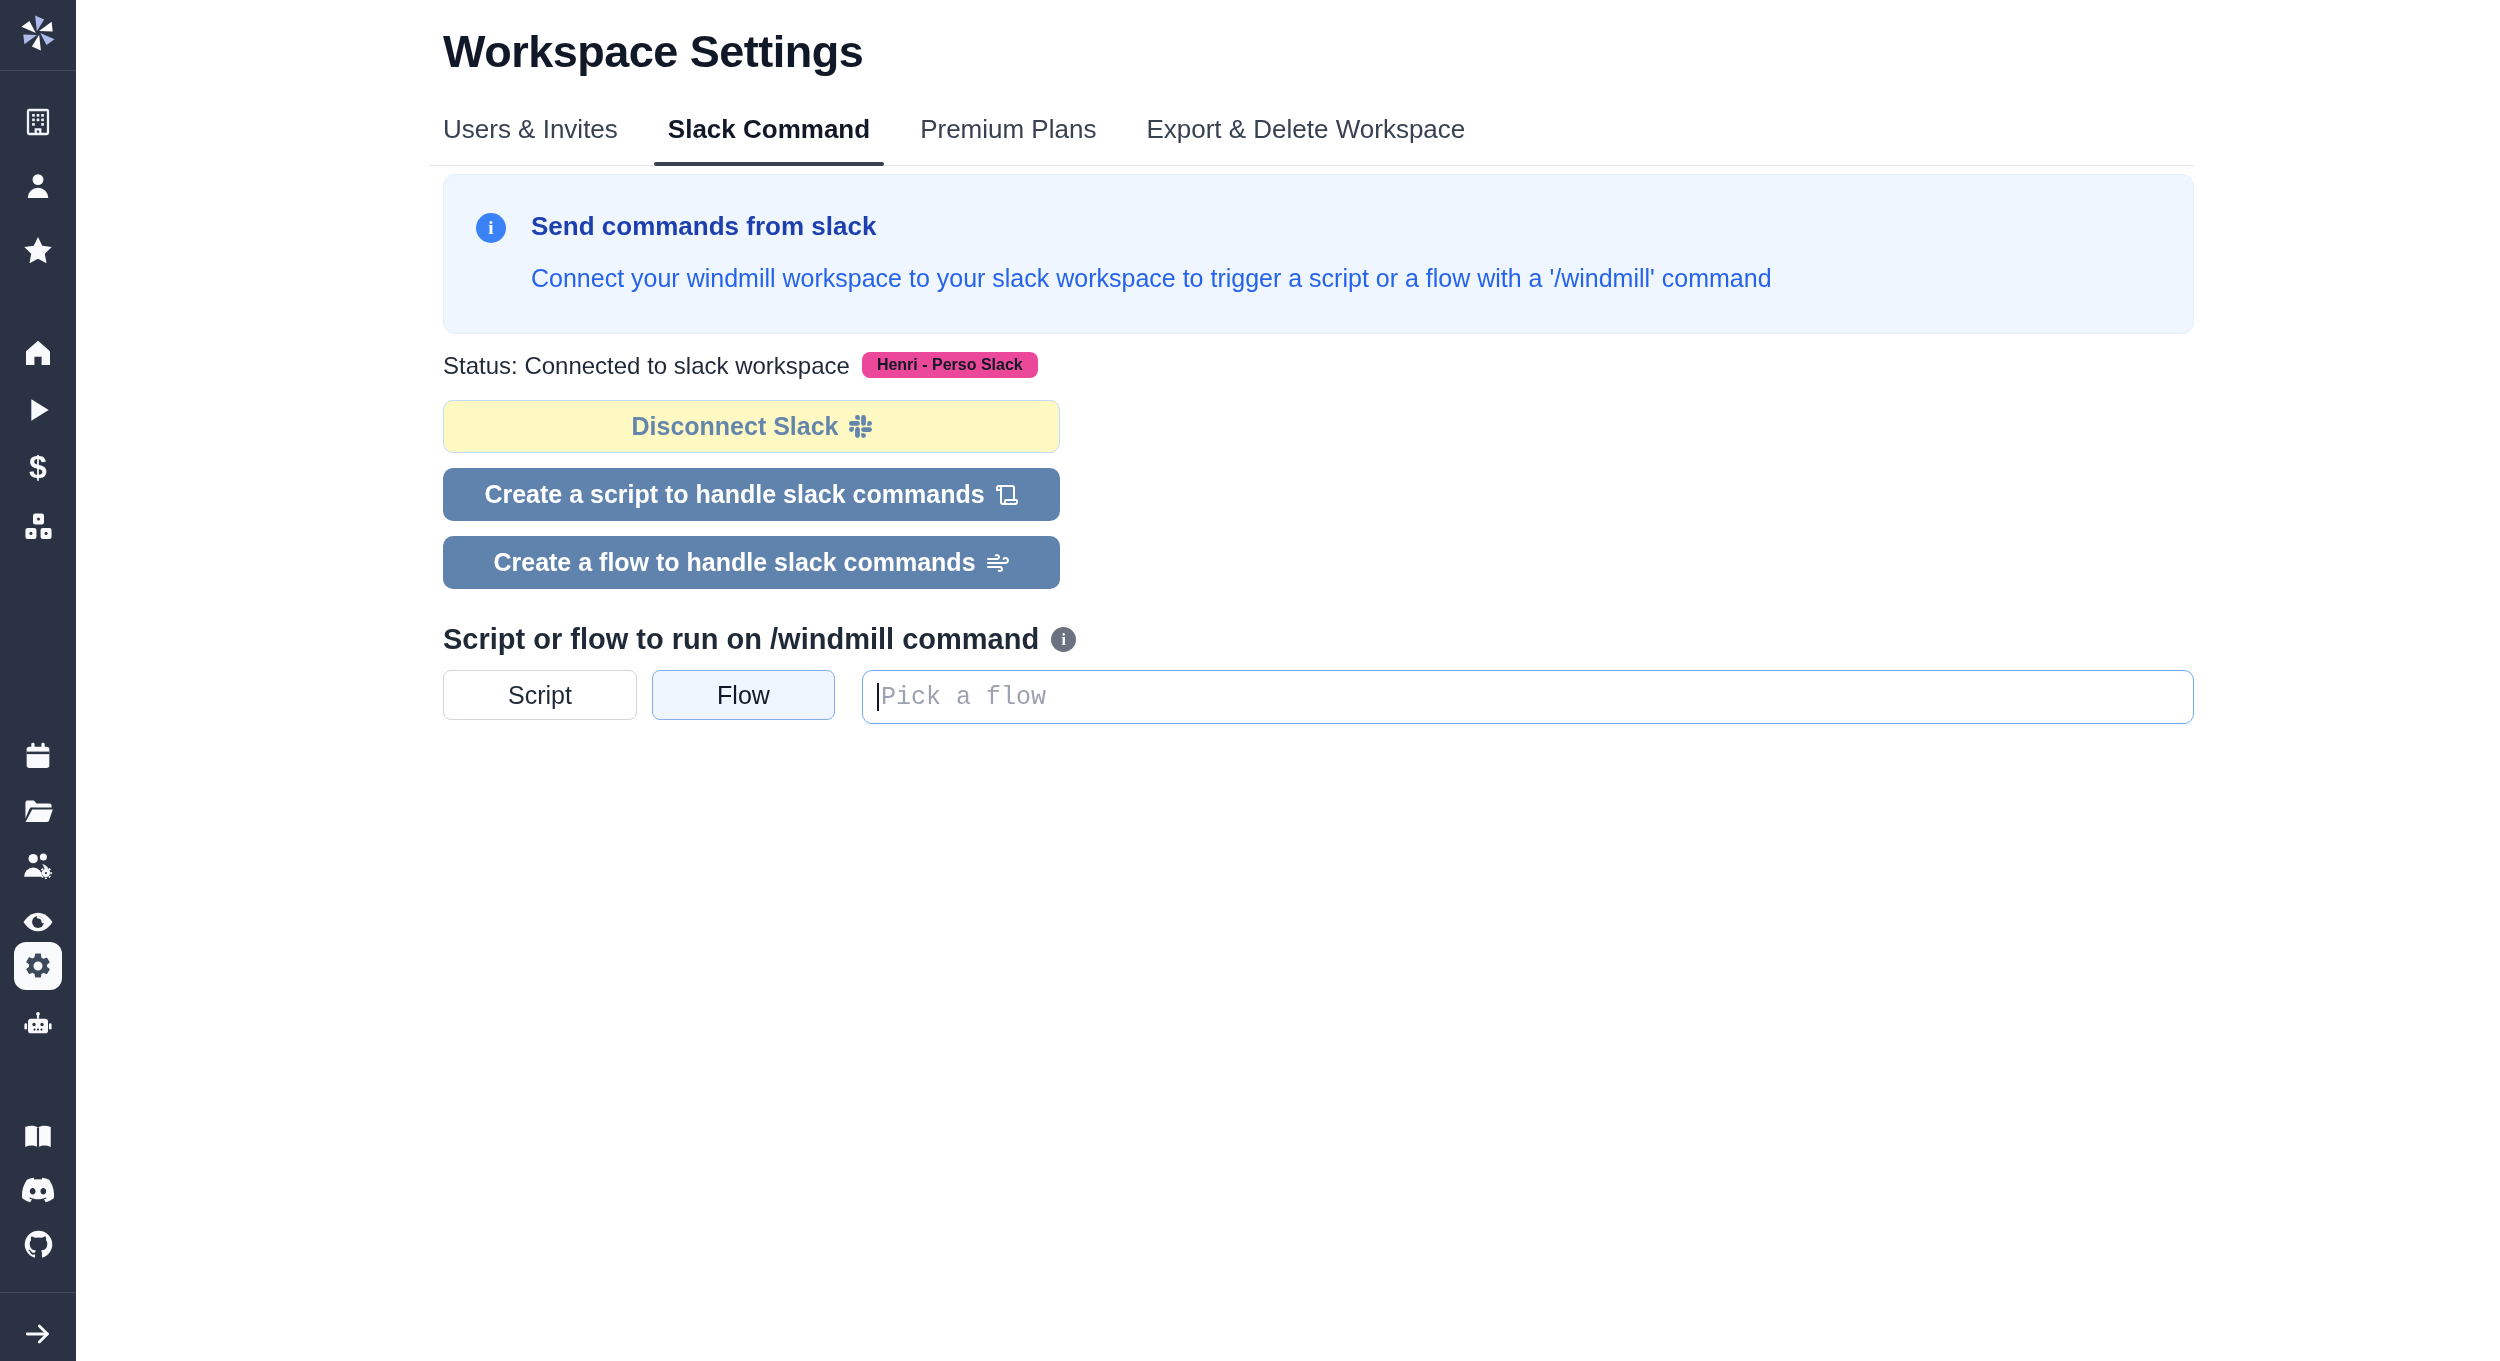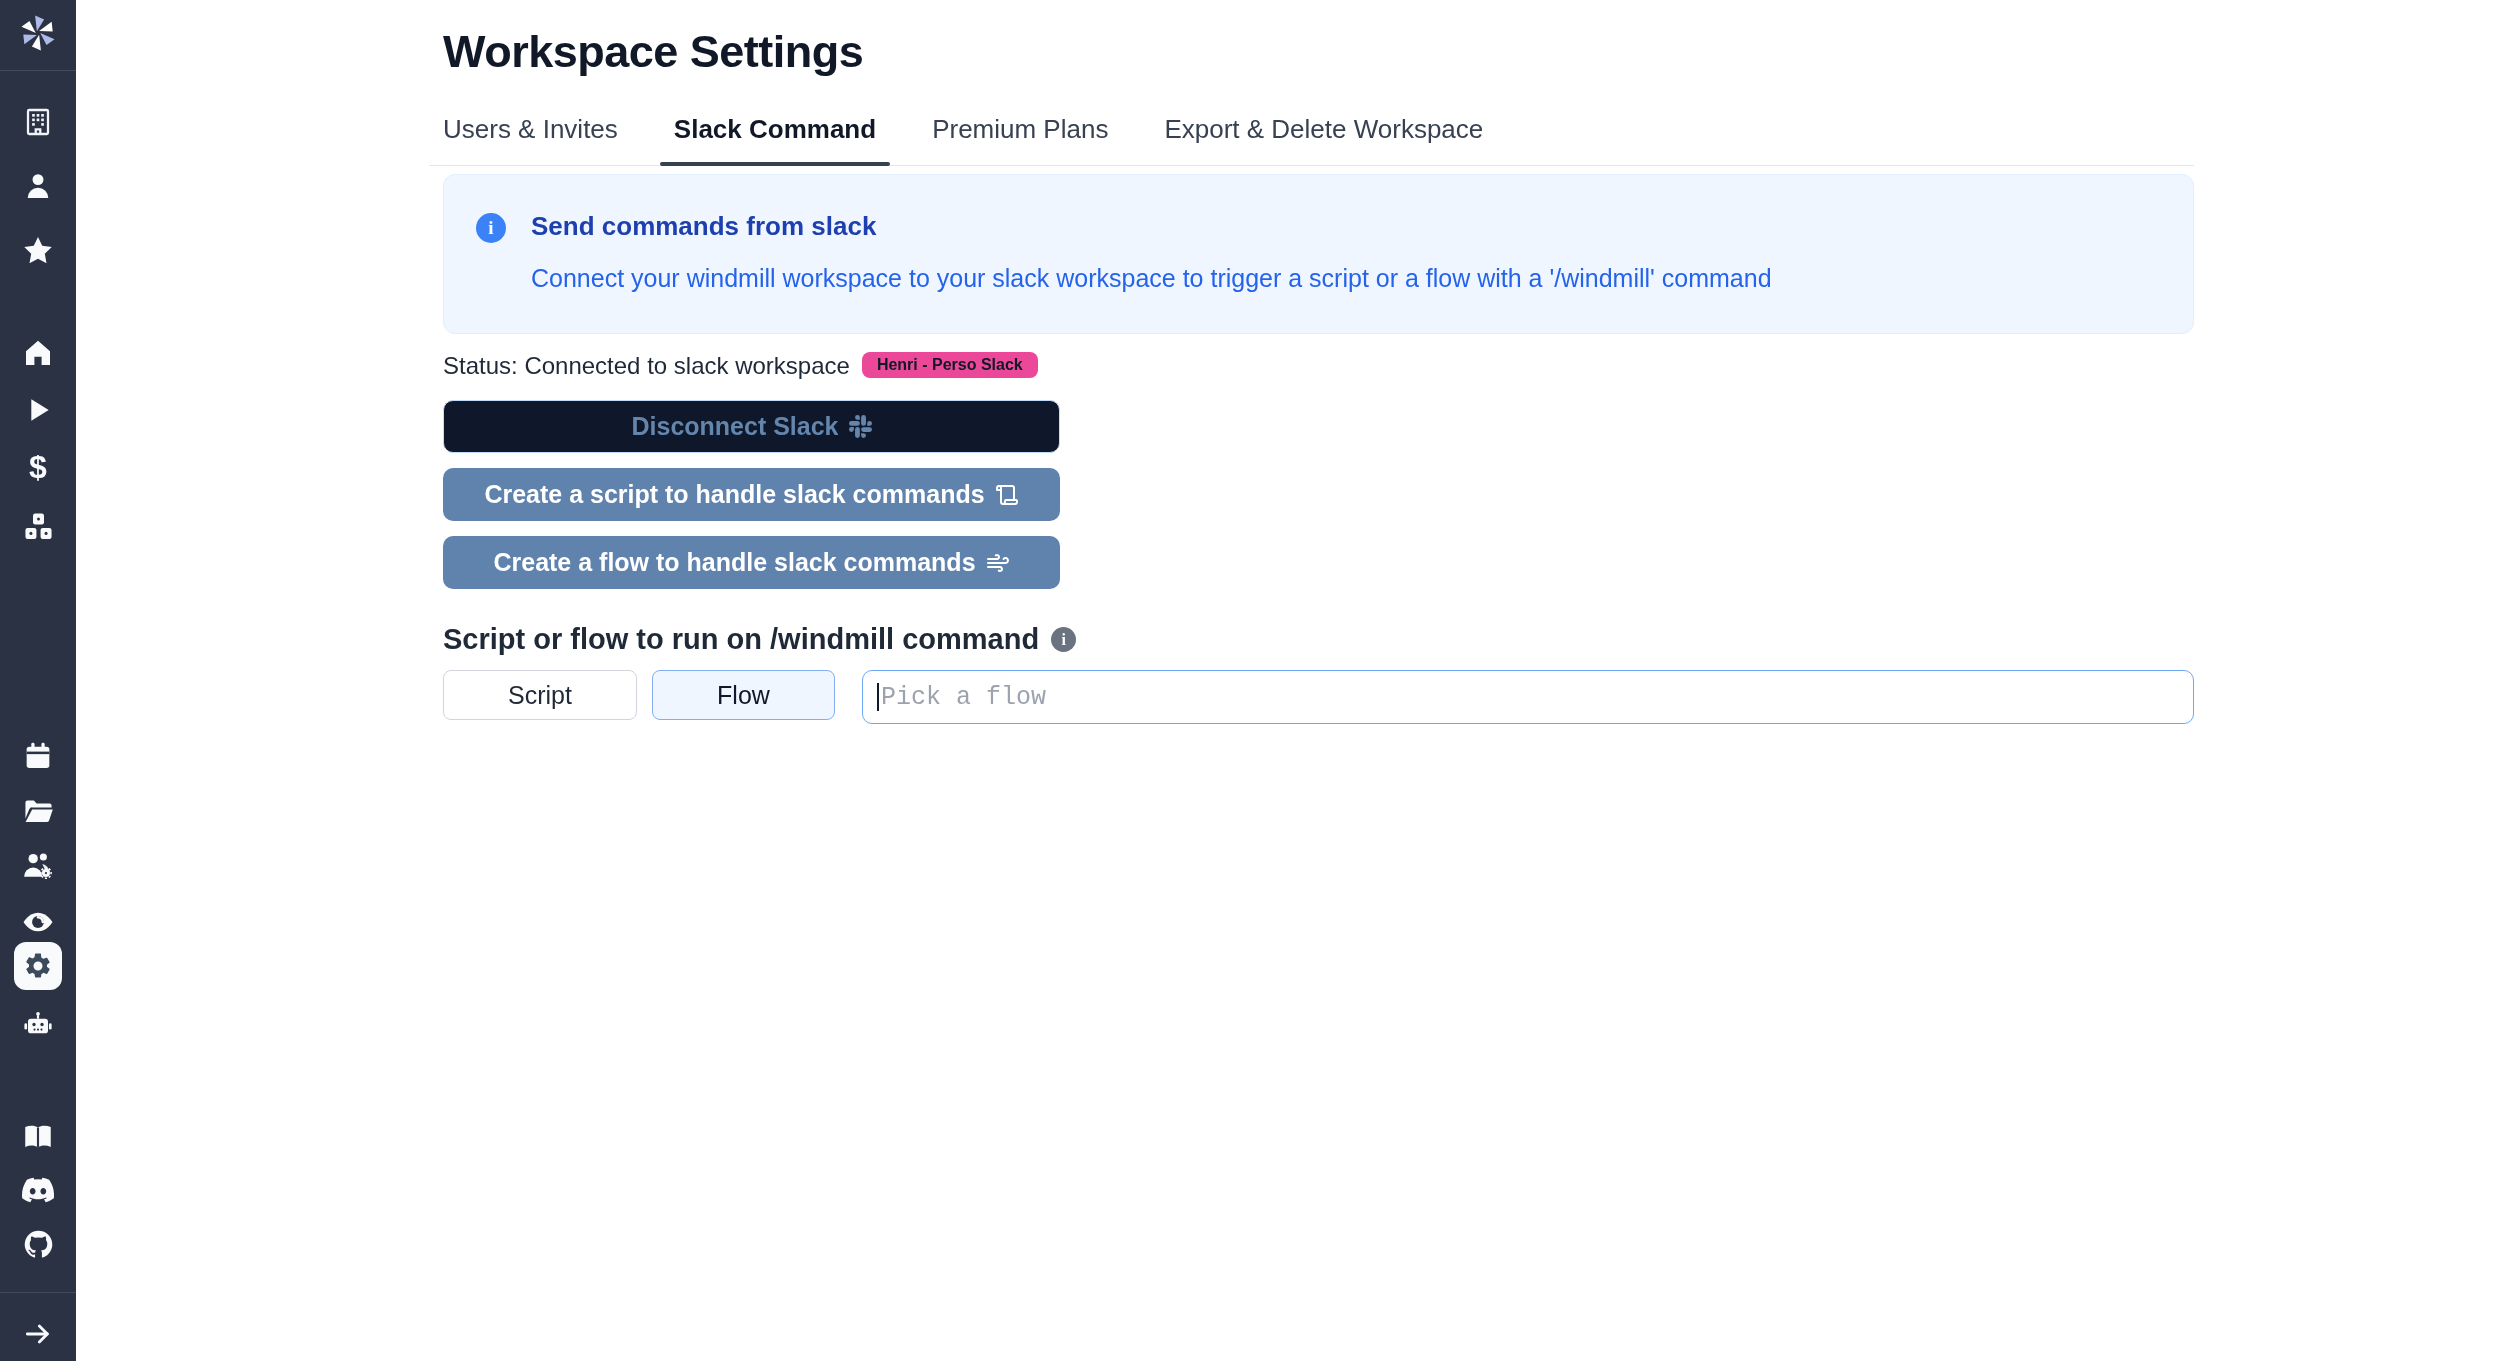--- a/index.html
+++ b/index.html
@@ -19,21 +19,21 @@
   .sb-active-tile{
     width:48px; height:48px; background:#f8fafc; border-radius:12px;
     display:flex; align-items:center; justify-content:center; color:#3d4a5c;
   }
   .dollar-glyph{ font-size:32px; font-weight:700; color:#f8fafc; line-height:1; }
   
   .main{ position:absolute; left:76px; top:0; right:0; bottom:0; background:#fff; }
   .content{ margin-left:367px; width:1751px; }
   .page-title{ margin-top:26px; font-size:45px; font-weight:800; color:#111827; letter-spacing:-0.5px; }
   
-  .tabs{ margin-top:30px; display:flex; gap:28px; border-bottom:1px solid #e5e7eb; margin-left:-14px; }
+  .tabs{ margin-top:30px; display:flex; gap:22px; border-bottom:1px solid #e5e7eb; margin-left:-14px; }
   .tab{ font-size:26px; color:#374151; padding:6px 14px 20px 14px; cursor:pointer; position:relative; white-space:nowrap; }
   .tab.active{ color:#111827; font-weight:600; }
   .tab.active::after{ content:""; position:absolute; left:0; right:0; bottom:-1px; height:4px; background:#374151; border-radius:2px; }
   
   .info-banner{
     margin-top:8px; background:#eff6ff; border:1px solid #e3eefc; border-radius:12px;
     padding:36px 32px 40px 32px; display:flex; align-items:flex-start;
   }
   .info-circle{
     width:30px; height:30px; border-radius:50%; background:#3b82f6; color:#fff;
@@ -46,21 +46,21 @@
   
   .status-row{ margin-top:18px; display:flex; align-items:flex-start; font-size:24px; color:#1f2937; }
   .status-badge{
     margin-left:12px; background:#ec4899; border-radius:8px; padding:4px 15px;
     font-weight:700; color:#111827; font-size:16px;
   }
   
   .btn{ display:flex; align-items:center; justify-content:center; gap:10px;
         width:617px; height:53px; border-radius:10px; font-size:25px; cursor:pointer; }
   .btn-outline{
-    margin-top:20px; background:#0f172a; border:1px solid #bfdbfe; color:#6486ad; font-weight:600;
+    margin-top:20px; background:#fef9c3; border:1px solid #bfdbfe; color:#6486ad; font-weight:600;
   }
   .btn-filled{ margin-top:15px; background:#6083ae; border:none; color:#ffffff; font-weight:700; }
   
   .cmd-heading{ margin-top:34px; display:flex; align-items:center; gap:12px;
                 font-size:29px; font-weight:800; color:#1f2937; }
   .info-circle-gray{
     width:25px; height:25px; border-radius:50%; background:#6b7280; color:#fff;
     display:flex; align-items:center; justify-content:center;
     font-size:16px; font-weight:700; font-family:"Liberation Serif", serif;
   }

